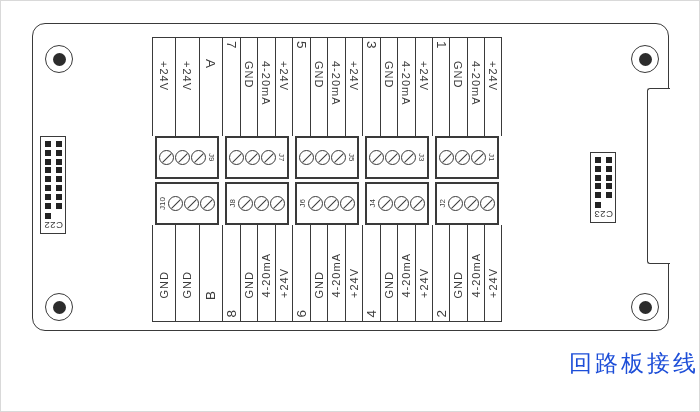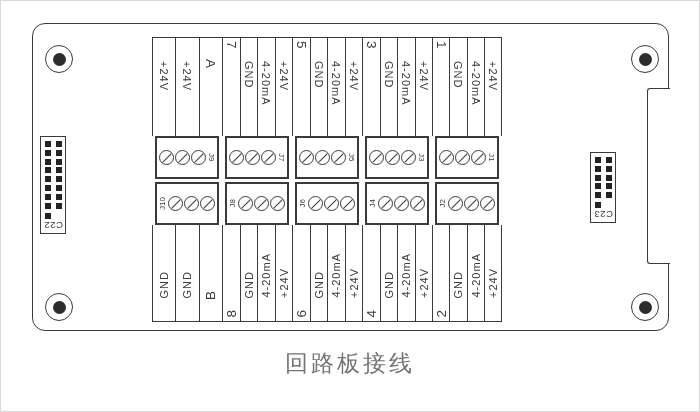--- a/index.html
+++ b/index.html
@@ -59,22 +59,22 @@
     width:64px;height:43px;box-sizing:border-box;border:2px solid #3a3a3a;background:#fff;
     display:flex;align-items:center;justify-content:space-between;padding:0 2px;
   }
   .screw{width:15px;height:15px;box-sizing:border-box;border:1.4px solid #3a3a3a;border-radius:50%;
     position:relative;overflow:hidden;flex:0 0 auto;}
   .screw::after{content:"";position:absolute;left:-4px;right:-4px;top:50%;
     border-top:1.3px solid #3a3a3a;transform:rotate(-45deg);}
   .jlab{writing-mode:vertical-rl;font-size:8px;letter-spacing:0;line-height:1;}
   .brow.second .jlab{transform:rotate(180deg);}
   
-  .title{position:absolute;left:0;right:0;top:347px;text-align:center;
-    font-size:23px;letter-spacing:3px;color:#737373;}
+  .title{position:absolute;left:0;right:0;top:347px;text-align:right;
+    font-size:23px;letter-spacing:3px;color:#1d4ed8;}
 </style>
 </head>
 <body>
 
 <div class="canvas">
   <div class="board">
     <div class="notch"></div>
 
     <div class="hole tl"></div>
     <div class="hole tr"></div>

